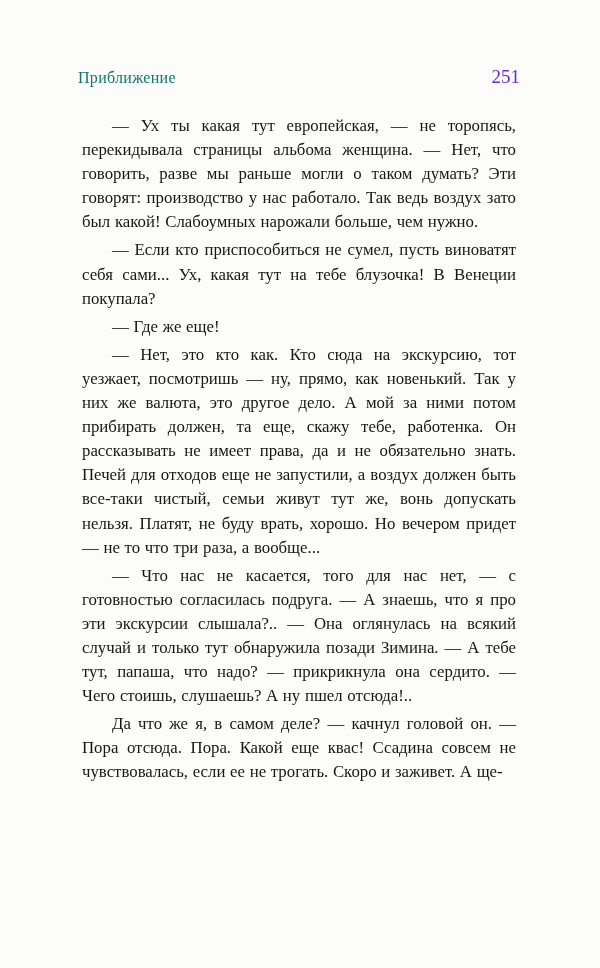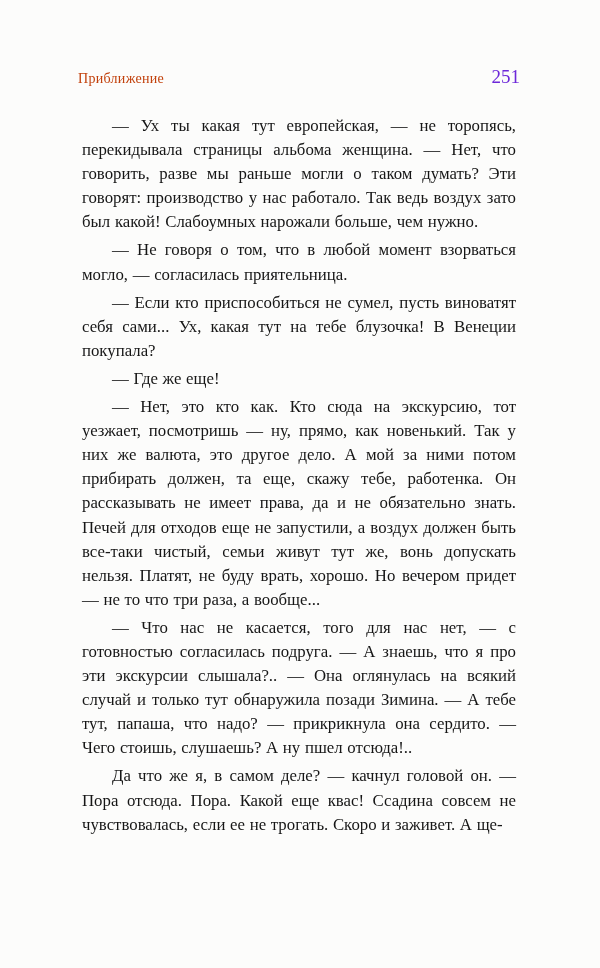--- a/index.html
+++ b/index.html
@@ -19,23 +19,23 @@
     padding: 66px 80px 30px 78px;
     overflow: hidden;
   }
   .page-header {
     display: flex;
     justify-content: space-between;
     align-items: baseline;
     margin-bottom: 26px;
   }
   .running-title {
-    font-size: 14px;
+    font-size: 16px;
     letter-spacing: 0.3px;
-    color: #c2410c;
+    color: #0f766e;
   }
   .page-number {
     font-size: 19px;
     color: #6d28d9;
   }
   .page-body p {
     margin: 4px;
     font-size: 16.8px;
     line-height: 1.435;
     text-align: justify;
@@ -48,20 +48,19 @@
 <body>
 
 <div class="book-page">
   <div class="page-header">
     <span class="running-title">Приближение</span>
     <span class="page-number">251</span>
   </div>
 
   <div class="page-body">
     <p>— Ух ты какая тут европейская, — не торопясь, перекидывала страницы альбома женщина. — Нет, что говорить, разве мы раньше могли о таком думать? Эти говорят: производство у нас работало. Так ведь воздух зато был какой! Слабоумных нарожали больше, чем нужно.</p>
-    <p>— Не говоря о том, что в любой момент взорваться могло, — согласилась приятельница.</p>
     <p>— Если кто приспособиться не сумел, пусть виноватят себя сами... Ух, какая тут на тебе блузочка! В Венеции покупала?</p>
     <p>— Где же еще!</p>
     <p>— Нет, это кто как. Кто сюда на экскурсию, тот уезжает, посмотришь — ну, прямо, как новенький. Так у них же валюта, это другое дело. А мой за ними потом прибирать должен, та еще, скажу тебе, работенка. Он рассказывать не имеет права, да и не обязательно знать. Печей для отходов еще не запустили, а воздух должен быть все-таки чистый, семьи живут тут же, вонь допускать нельзя. Платят, не буду врать, хорошо. Но вечером придет — не то что три раза, а вообще...</p>
     <p>— Что нас не касается, того для нас нет, — с готовностью согласилась подруга. — А знаешь, что я про эти экскурсии слышала?.. — Она оглянулась на всякий случай и только тут обнаружила позади Зимина. — А тебе тут, папаша, что надо? — прикрикнула она сердито. — Чего стоишь, слушаешь? А ну пшел отсюда!..</p>
     <p>Да что же я, в самом деле? — качнул головой он. — Пора отсюда. Пора. Какой еще квас! Ссадина совсем не чувствовалась, если ее не трогать. Скоро и заживет. А ще-</p>
   </div>
 </div>
 
 </body></html>

